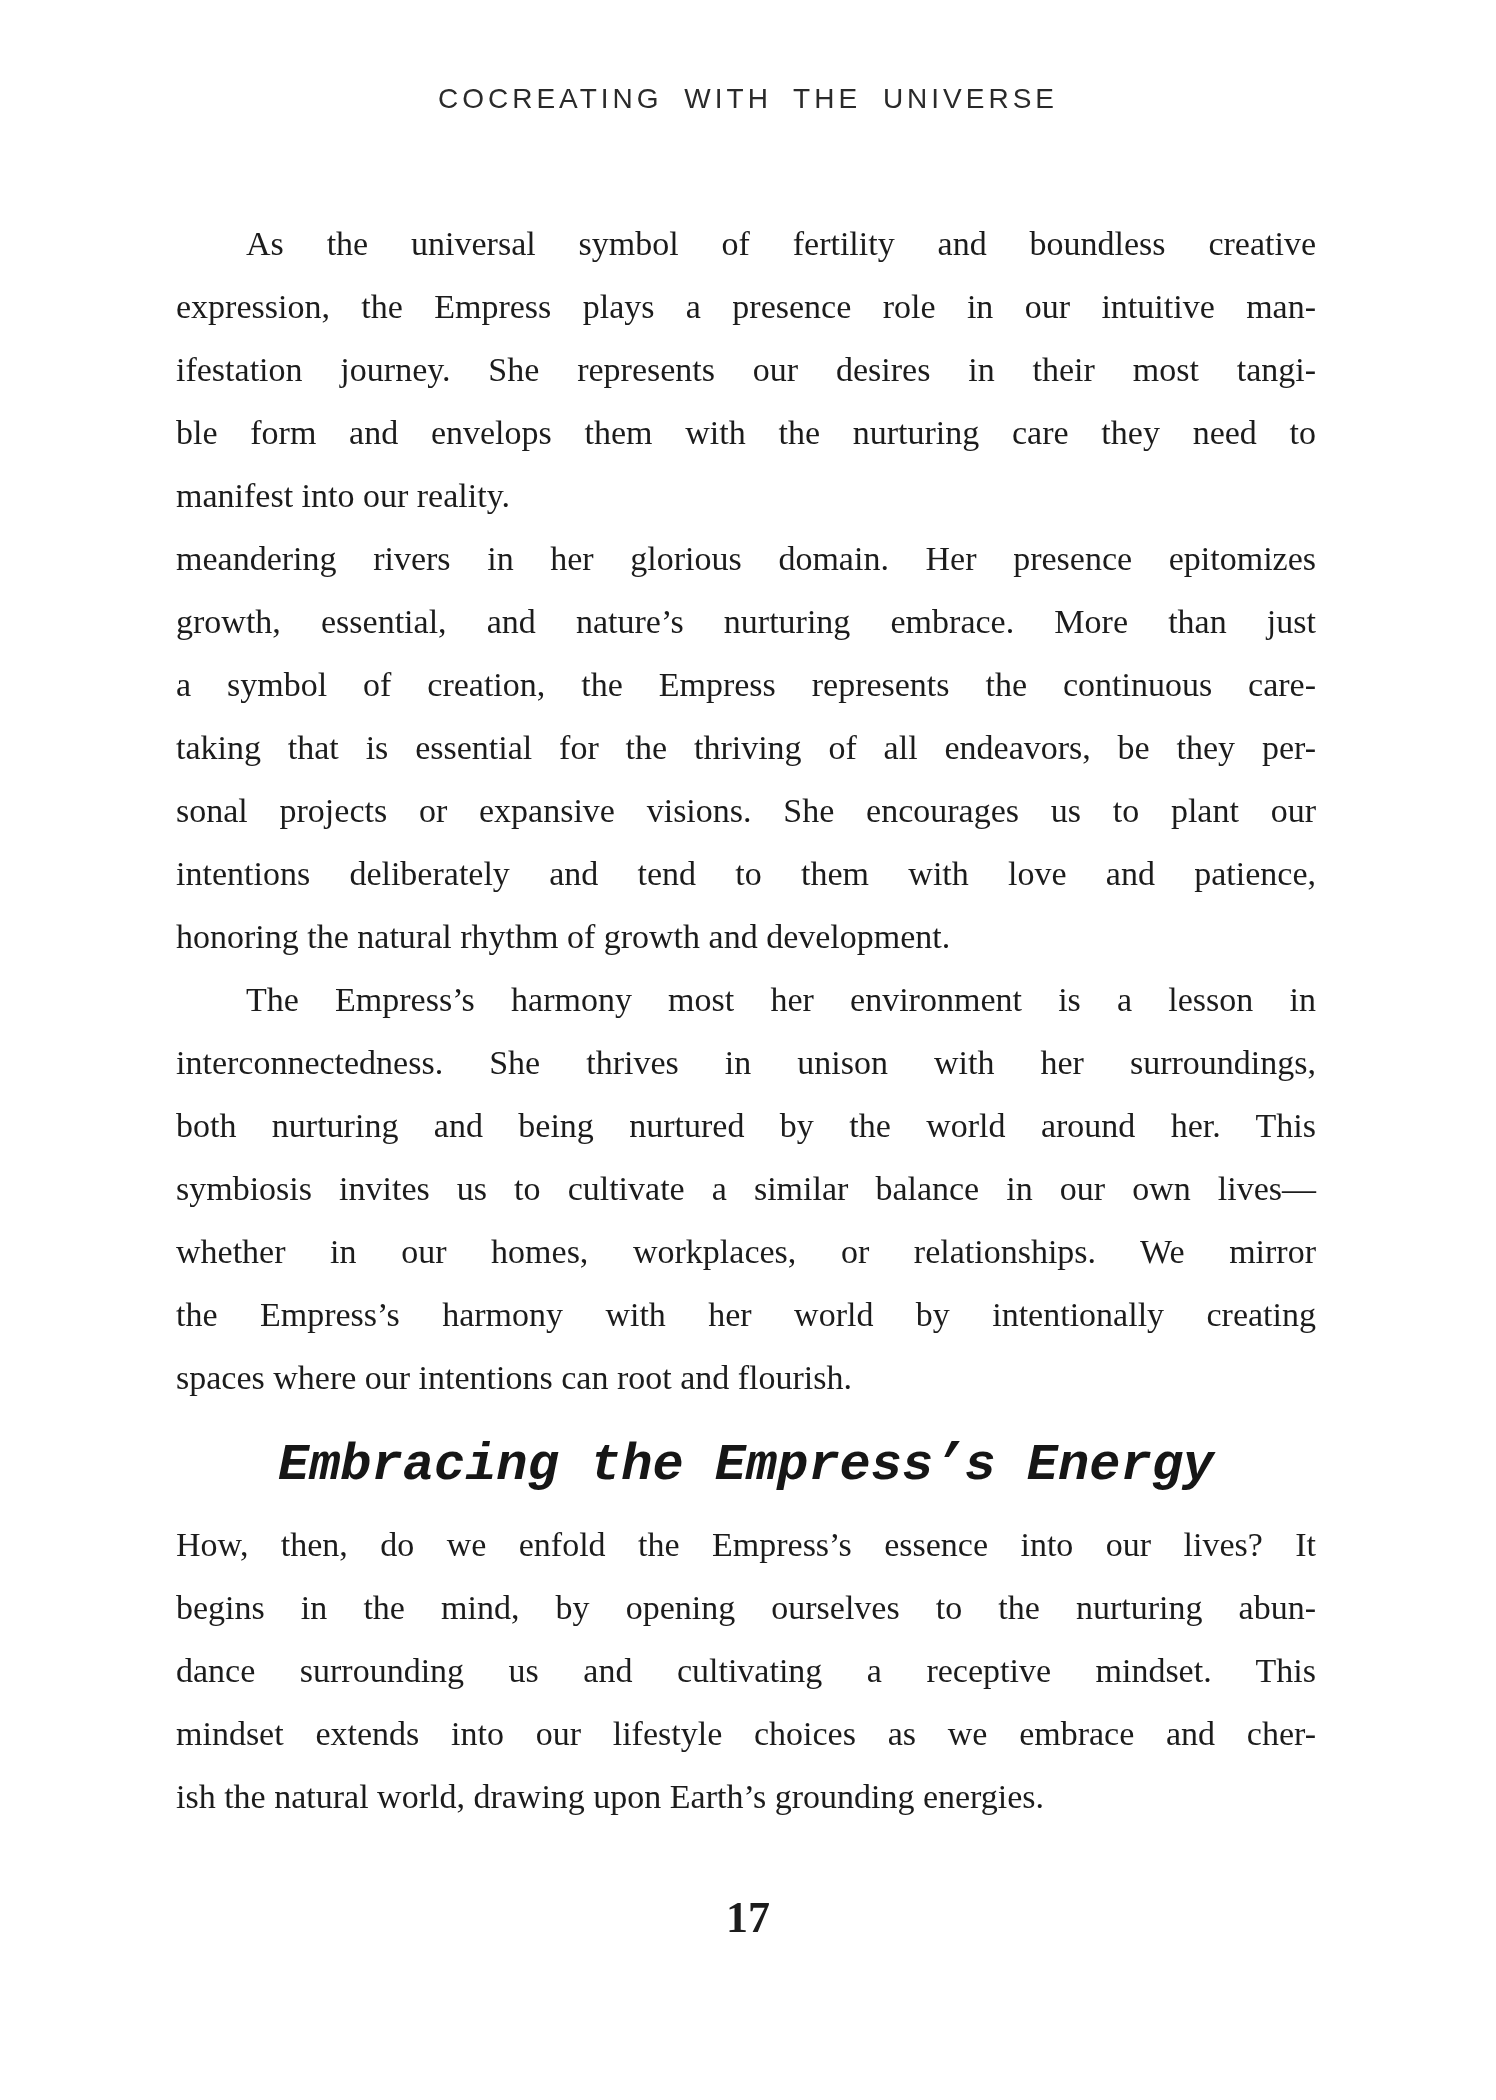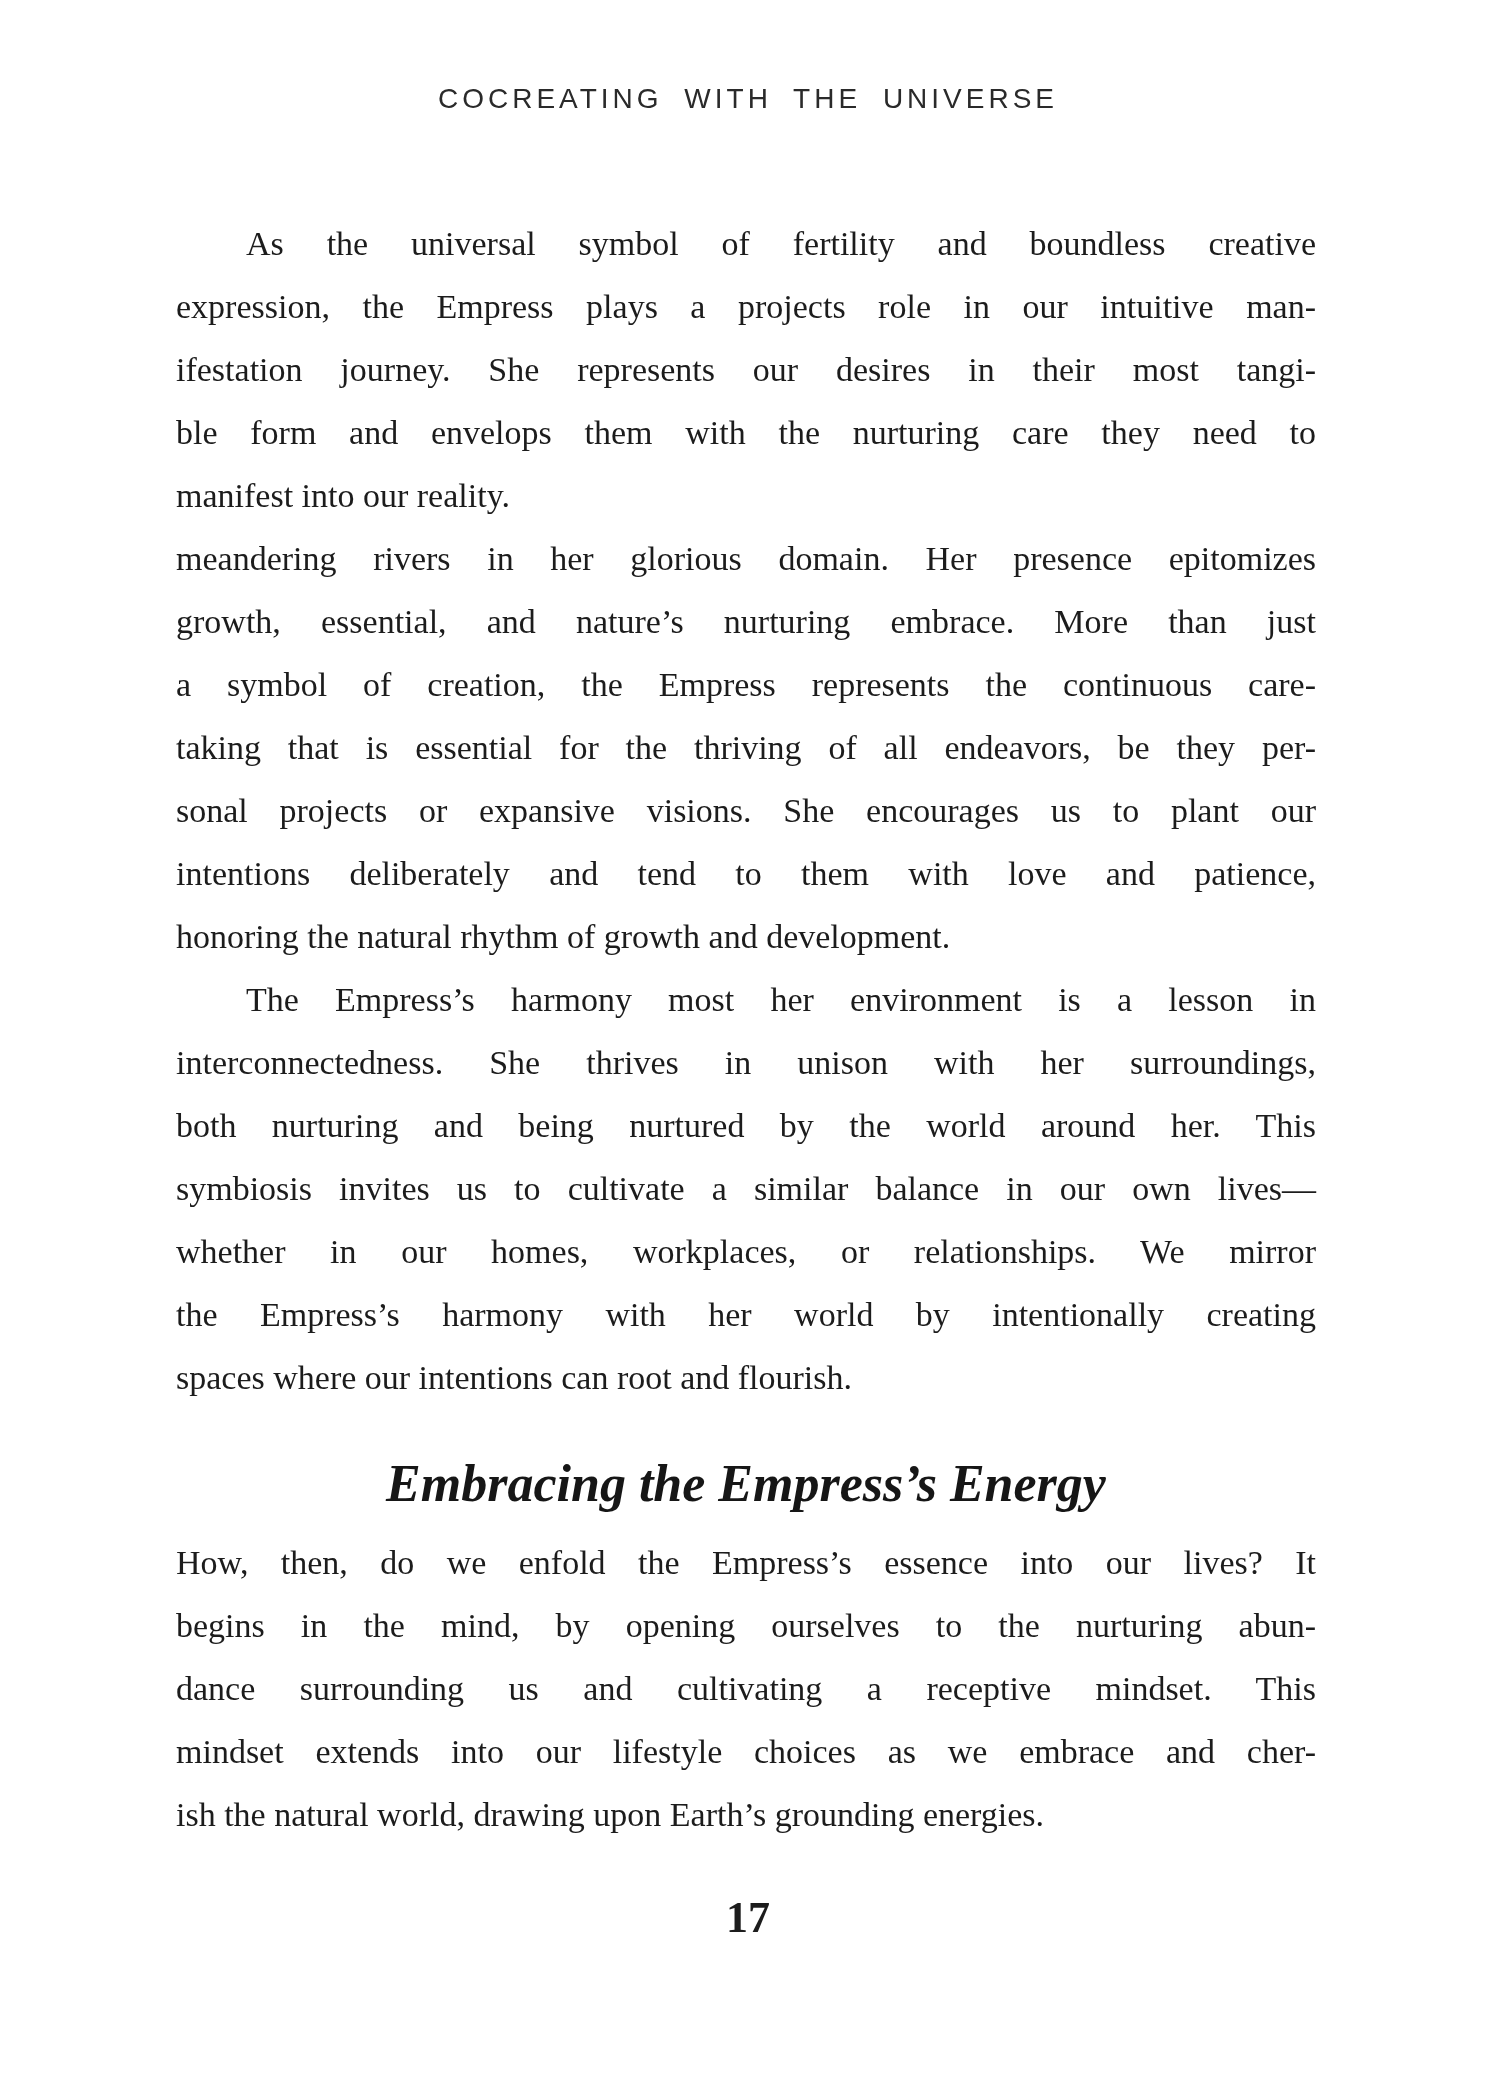--- a/index.html
+++ b/index.html
@@ -47,22 +47,22 @@
     text-align-last: justify;
     white-space: normal;
   }
   .line.last {
     text-align-last: left;
   }
   .line.indent {
     text-indent: 70px;
   }
   .section-heading {
-    margin: 42px 0 0 0;
-    font-family: Liberation Serif, serif;
+    margin: 24px 0 0 0;
+    font-family: Liberation Mono, monospace;
     font-size: 52px;
     line-height: 66px;
     font-weight: 700;
     font-style: italic;
     text-align: center;
     color: #161616;
   }
   .paragraph.after-heading {
     margin-top: 14px;
   }
@@ -83,21 +83,21 @@
 <body>
 
 <div class="page">
 
   <div class="running-header">COCREATING WITH THE UNIVERSE</div>
 
   <div class="text-block">
 
     <div class="paragraph">
       <div class="line indent">As the universal symbol of fertility and boundless creative</div>
-      <div class="line">expression, the Empress plays a projects role in our intuitive man-</div>
+      <div class="line">expression, the Empress plays a presence role in our intuitive man-</div>
       <div class="line">ifestation journey. She represents our desires in their most tangi-</div>
       <div class="line">ble form and envelops them with the nurturing care they need to</div>
       <div class="line last">manifest into our reality.</div>
     </div>
 
     <div class="paragraph">
       <div class="line">meandering rivers in her glorious domain. Her presence epitomizes</div>
       <div class="line">growth, essential, and nature’s nurturing embrace. More than just</div>
       <div class="line">a symbol of creation, the Empress represents the continuous care-</div>
       <div class="line">taking that is essential for the thriving of all endeavors, be they per-</div>

